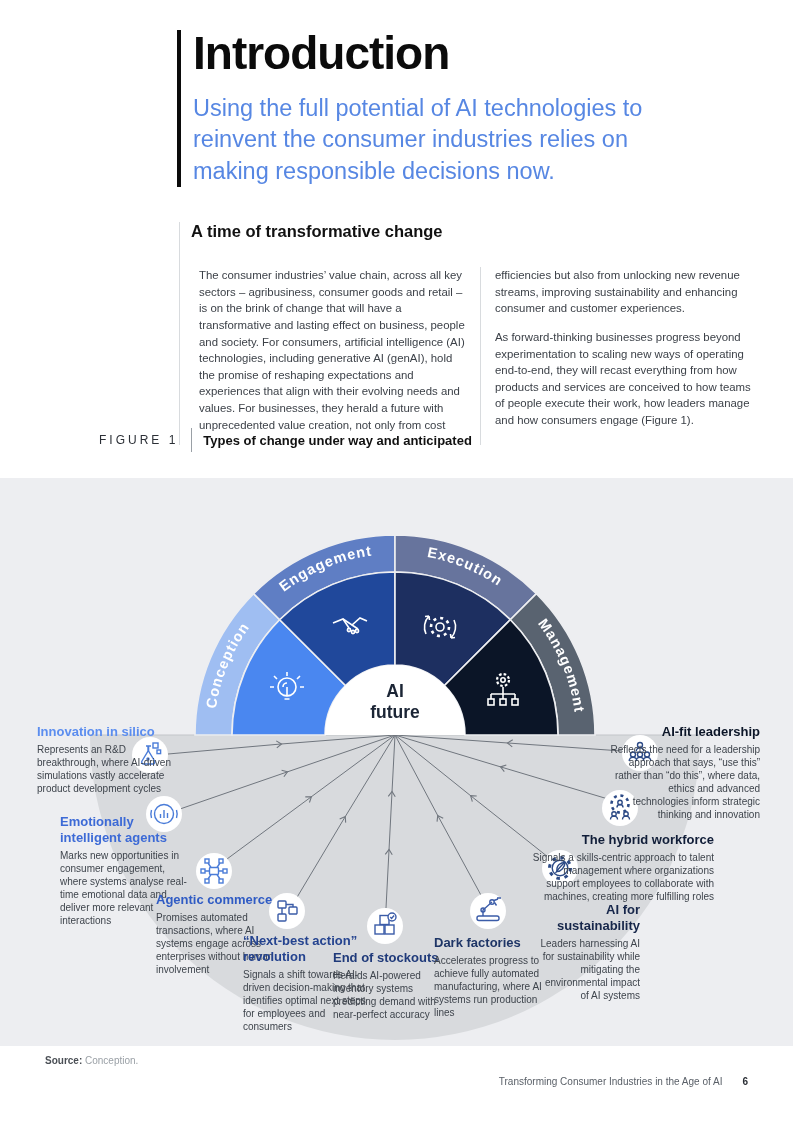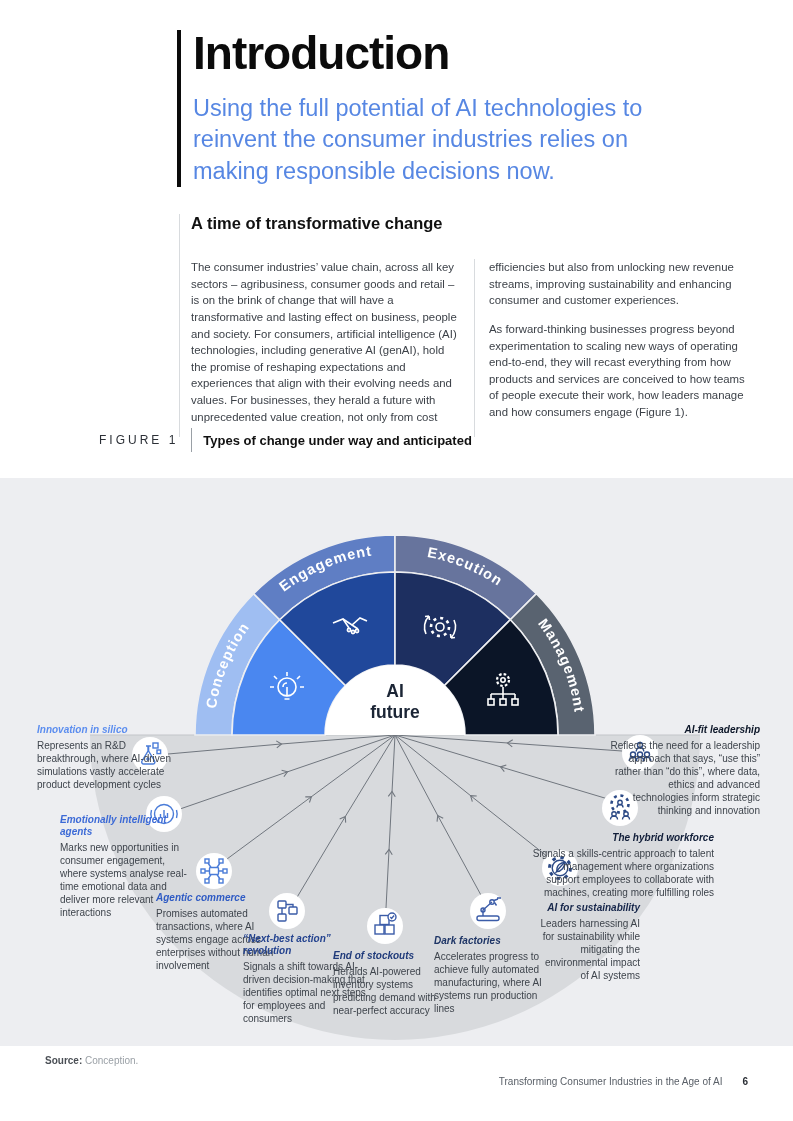--- a/index.html
+++ b/index.html
@@ -2,38 +2,38 @@
 <html><head>
 <meta charset="utf-8">
 <style>
   html,body{margin:0;padding:0;background:#fff;}
   .page{position:relative;width:793px;height:1121px;background:#ffffff;overflow:hidden;
         font-family:"Liberation Sans","DejaVu Sans",sans-serif;color:#222;}
   
   .title-block{position:absolute;left:177px;top:30px;width:520px;border-left:4px solid #0b0b0b;padding-left:12px;}
   h1.page-title{margin:0;font-size:46px;line-height:1.02;font-weight:700;letter-spacing:-1px;color:#0b0b0b;}
   .subtitle{margin:16px 0 0 0;font-size:23.5px;line-height:1.34;font-weight:400;color:#5787e3;width:470px;}
-  .content-block{position:absolute;left:179px;top:214px;width:570px;border-left:1px solid #d8dbde;padding-left:11px;}
+  .content-block{position:absolute;left:179px;top:222px;width:570px;border-left:1px solid #d8dbde;padding-left:11px;}
   h2.section-heading{margin:0;font-size:16.5px;font-weight:700;color:#111;}
   .cols{display:flex;margin-top:26px;}
   .col{font-size:11.4px;line-height:1.46;color:#3c4148;}
-  .col1{width:268px;padding-right:15px;}
+  .col1{width:268px;padding-right:15px;margin-left:8px;}
   .col2{width:268px;border-left:1px solid #d8dbde;padding-left:14px;}
   .col p{margin:0 0 12px 0;}
   .figure-row{position:absolute;left:99px;top:427px;display:flex;align-items:center;height:26px;}
   .fig-label{font-size:12px;letter-spacing:3px;color:#2b2f36;}
   .fig-divider{width:1px;height:24px;background:#9aa0a6;margin:0 11px 0 13px;}
   .fig-caption{font-size:13px;font-weight:700;color:#111;}
   
   .figure-area{position:absolute;left:0;top:478px;width:793px;height:568px;background:#edeef1;}
   .figure-area svg.diagram{position:absolute;left:0;top:0;}
   .center-label{position:absolute;left:345px;top:203px;width:100px;text-align:center;
                 font-size:17.5px;line-height:1.18;font-weight:700;color:#1b2535;}
   .callout{position:absolute;font-size:10px;line-height:1.3;color:#3e444c;}
-  .co-title{font-weight:700;font-size:10px;line-height:1.22;margin-bottom:3px;color:#1f3b73;font-style:italic;}
+  .co-title{font-weight:700;font-size:13px;line-height:1.22;margin-bottom:3px;color:#1f3b73;}
   .al{text-align:left;} .ac{text-align:left;} .ar{text-align:right;}
   .co1{left:37px;top:246px;width:138px;}
   .co2{left:60px;top:336px;width:134px;}
   .co3{left:156px;top:414px;width:122px;}
   .co4{left:243px;top:455px;width:130px;}
   .co5{left:333px;top:472px;width:122px;}
   .co6{left:434px;top:457px;width:116px;}
   .co7{left:534px;top:424px;width:106px;}
   .co8{left:528px;top:354px;width:186px;}
   .co9{left:610px;top:246px;width:150px;}

